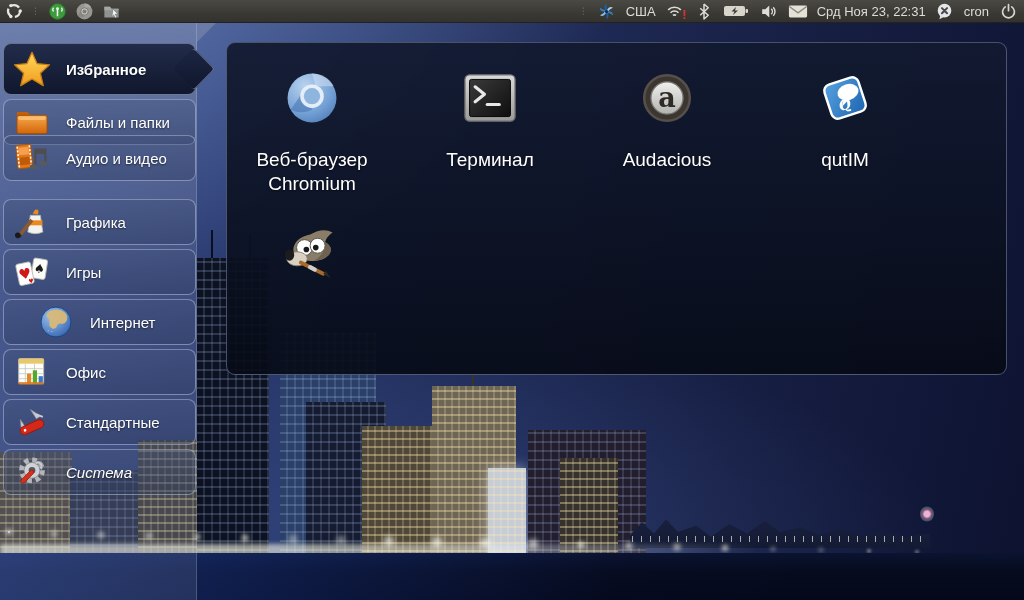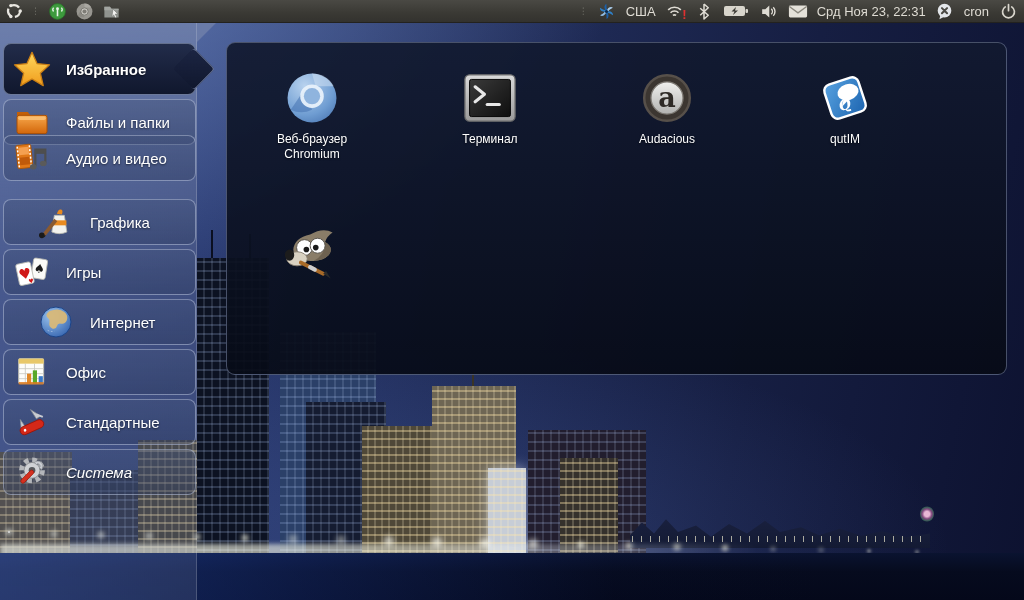--- a/index.html
+++ b/index.html
@@ -77,21 +77,21 @@
   .side-item.selected .arrow { position:absolute; right:-14px; top:50%; width:30px; height:30px;
     transform:translateY(-50%) rotate(45deg); background:linear-gradient(135deg,#1c2543,#10172d);
     border-top:1px solid rgba(170,185,220,.55); border-right:1px solid rgba(170,185,220,.55); border-radius:4px; }
 
   
   .main-panel { position:absolute; left:226px; top:42px; width:781px; height:333px; z-index:15;
     background:linear-gradient(180deg, rgba(18,26,48,.93), rgba(7,11,23,.93));
     border:1px solid rgba(150,165,200,.45); border-radius:9px; }
   .app { position:absolute; width:160px; display:flex; flex-direction:column; align-items:center; cursor:pointer; }
   .app .aicon { width:62px; height:62px; display:flex; align-items:center; justify-content:center; }
-  .app .albl { margin-top:3px; max-width:122px; text-align:center; color:#ffffff; font-size:12px; line-height:1.28;
+  .app .albl { margin-top:19px; max-width:122px; text-align:center; color:#ffffff; font-size:19px; line-height:1.28;
     text-shadow:0 1px 2px rgba(0,0,0,.6); }
 </style>
 </head>
 <body>
 
 <div class="wallpaper">
   <div class="skyline">
 
     <div class="building win-warm" style="left:0;top:452px;width:72px;height:110px;background-color:#4a4438;"></div>
     <div class="building win-cool" style="left:70px;top:470px;width:70px;height:92px;background-color:#242b40;"></div>
@@ -300,21 +300,21 @@
           </g>
           <path d="M28 34 V14 h12 v16" stroke="#4e4e4e" stroke-width="2.6" fill="none"></path>
           <path d="M28 14 h12 v5 h-12 Z" fill="#4e4e4e"></path>
           <ellipse cx="25.5" cy="34.5" rx="4" ry="3.2" fill="#5a5a5a"></ellipse>
           <ellipse cx="37.5" cy="30.5" rx="4" ry="3.2" fill="#5a5a5a"></ellipse>
         </svg>
     </span>
     <span class="lbl">Аудио и видео</span>
   </div>
 
-  <div class="side-item" style="top:156px;padding-left:24px;">
+  <div class="side-item" style="top:156px;">
     <span class="icon">
       <svg width="40" height="40" viewBox="0 0 48 48">
           <path d="M25 14 q2 -6 5 -5 q3 1 1 6 Z" fill="#e88a20"></path>
           <path d="M22 16 h12 l3 20 q-9 4 -18 0 Z" fill="#f2f2ee" stroke="#b8b8b0" stroke-width="1"></path>
           <rect x="21" y="22" width="15.5" height="6" fill="#e88a20"></rect>
           <path d="M8 38 L22 20 l3.5 3 L12 40 q-3 2 -4 -2 Z" fill="#8a5a30"></path>
           <path d="M8 38 q-2 3 4 2 l-1.5 2 q-4 1 -2.5 -4 Z" fill="#222"></path>
           <circle cx="7" cy="40" r="3.4" fill="#1a1a1a"></circle>
         </svg>
     </span>

